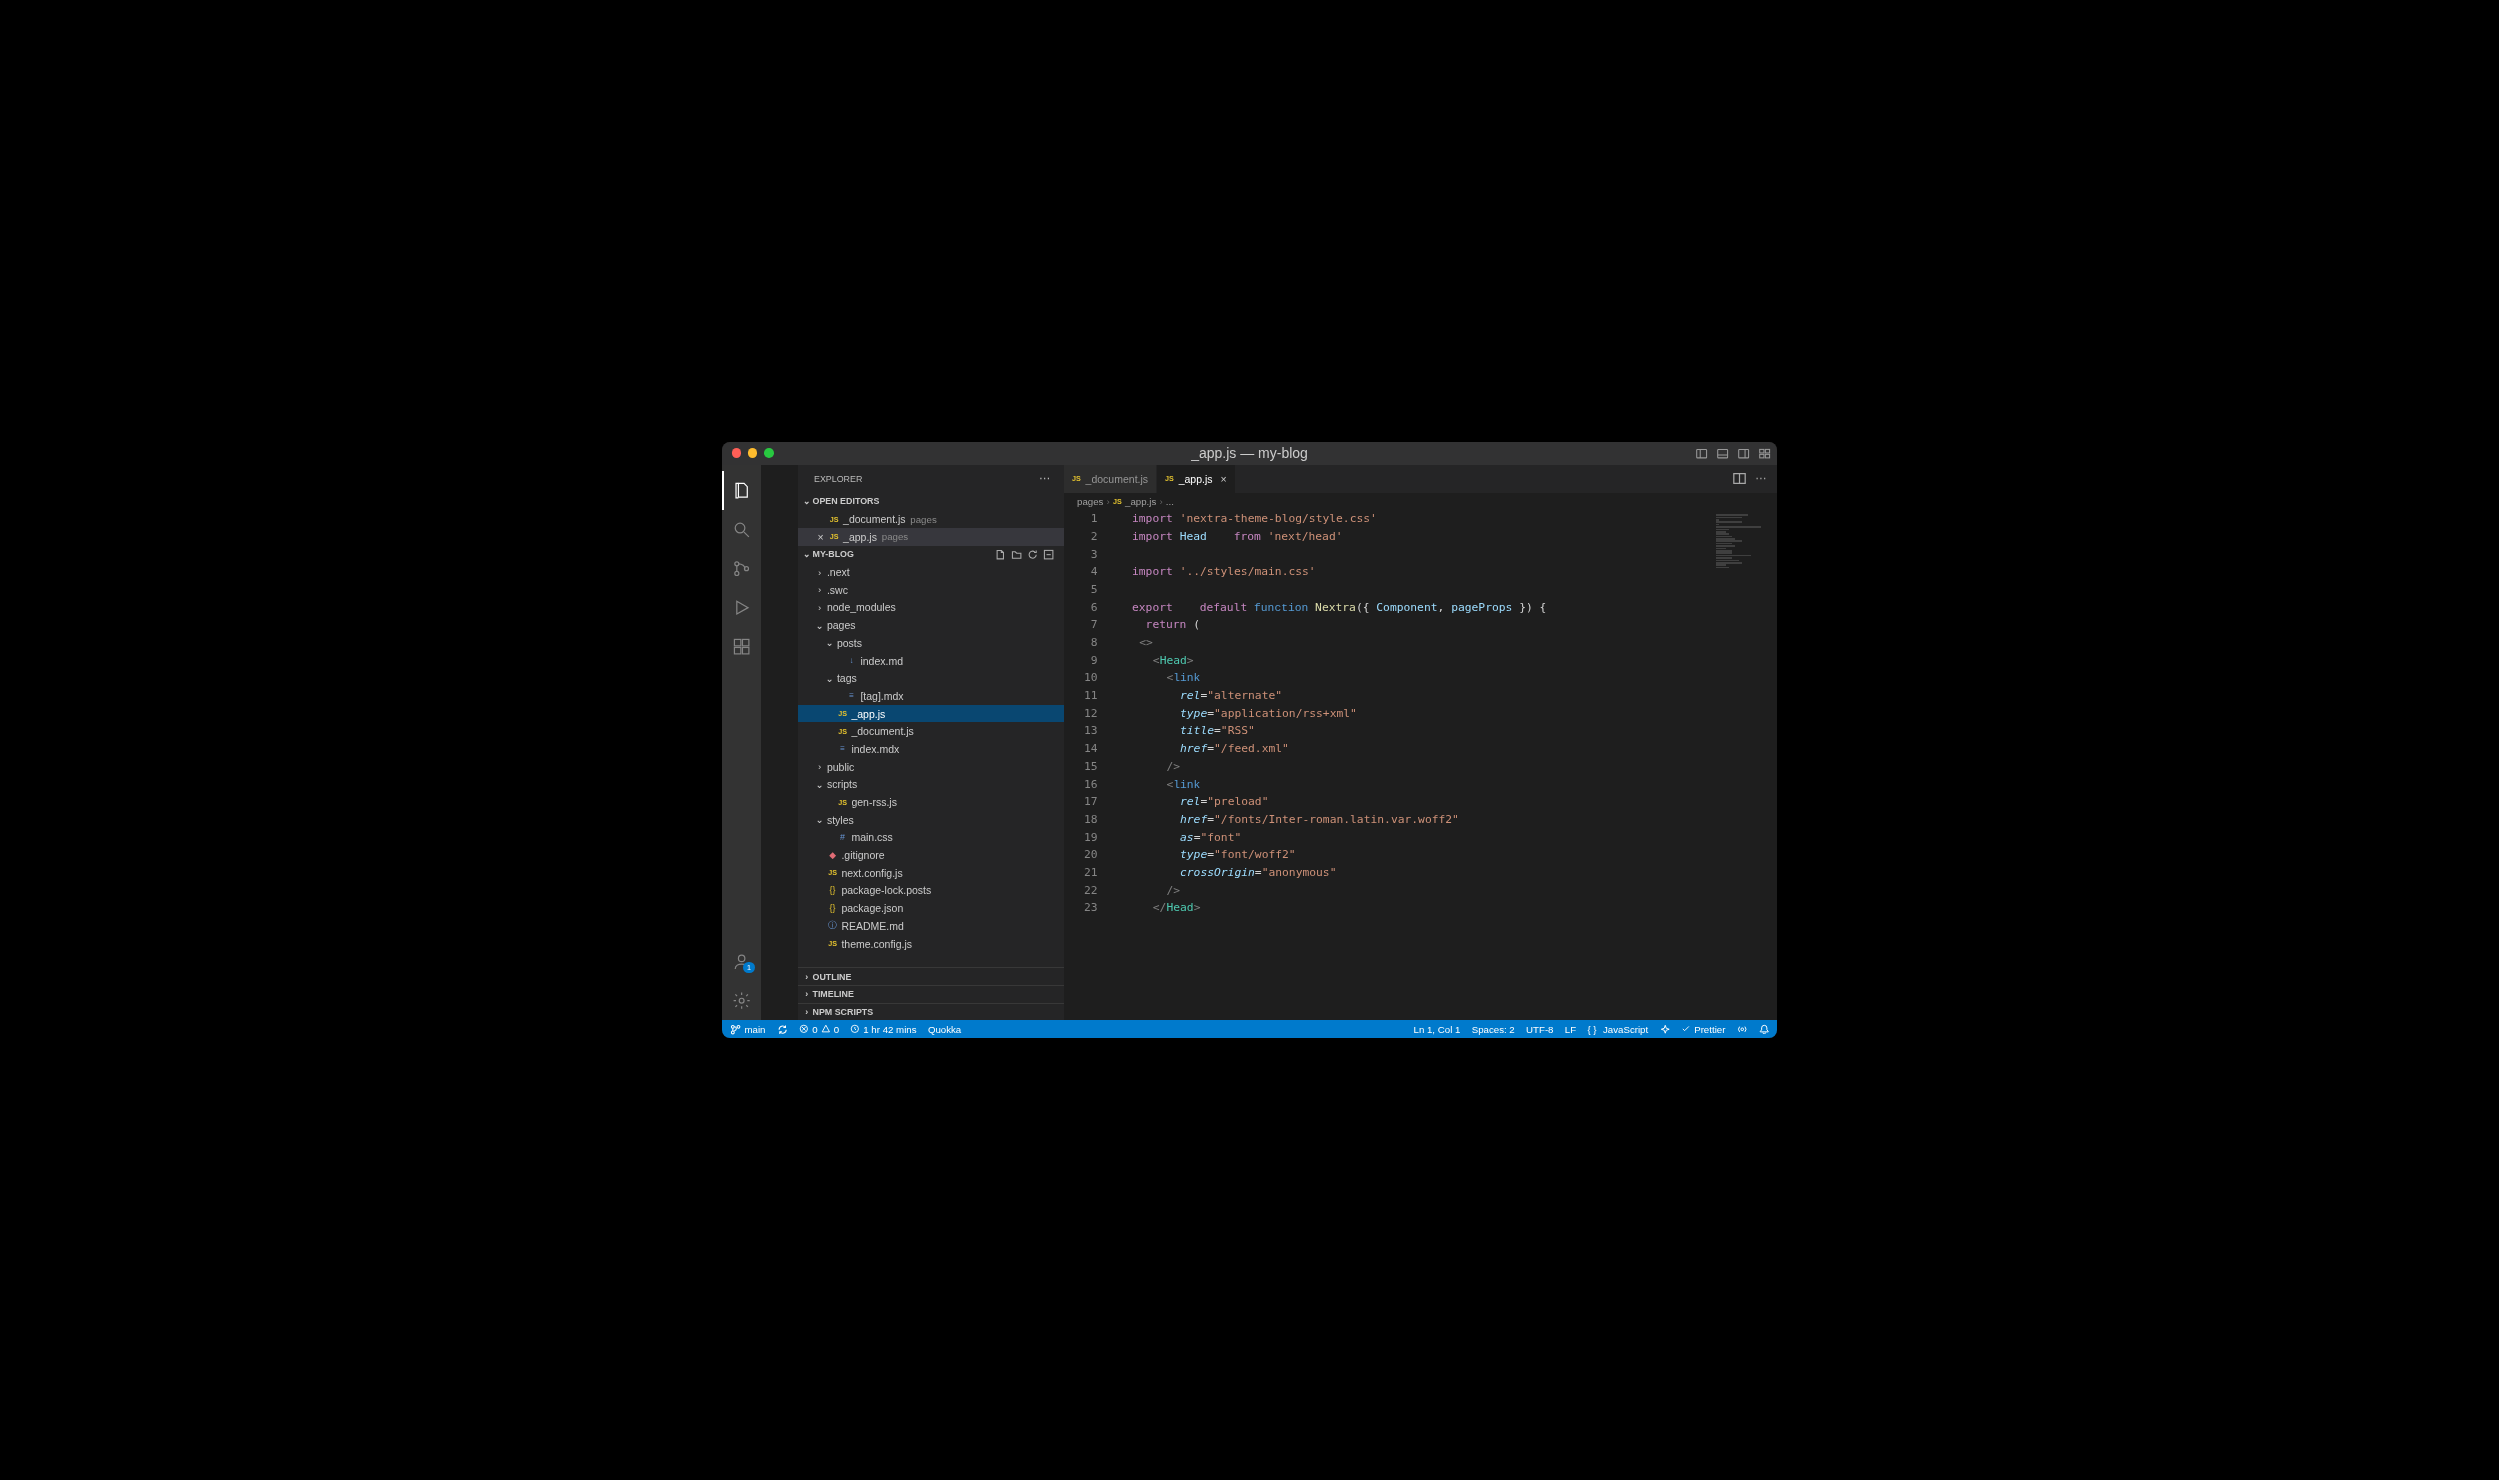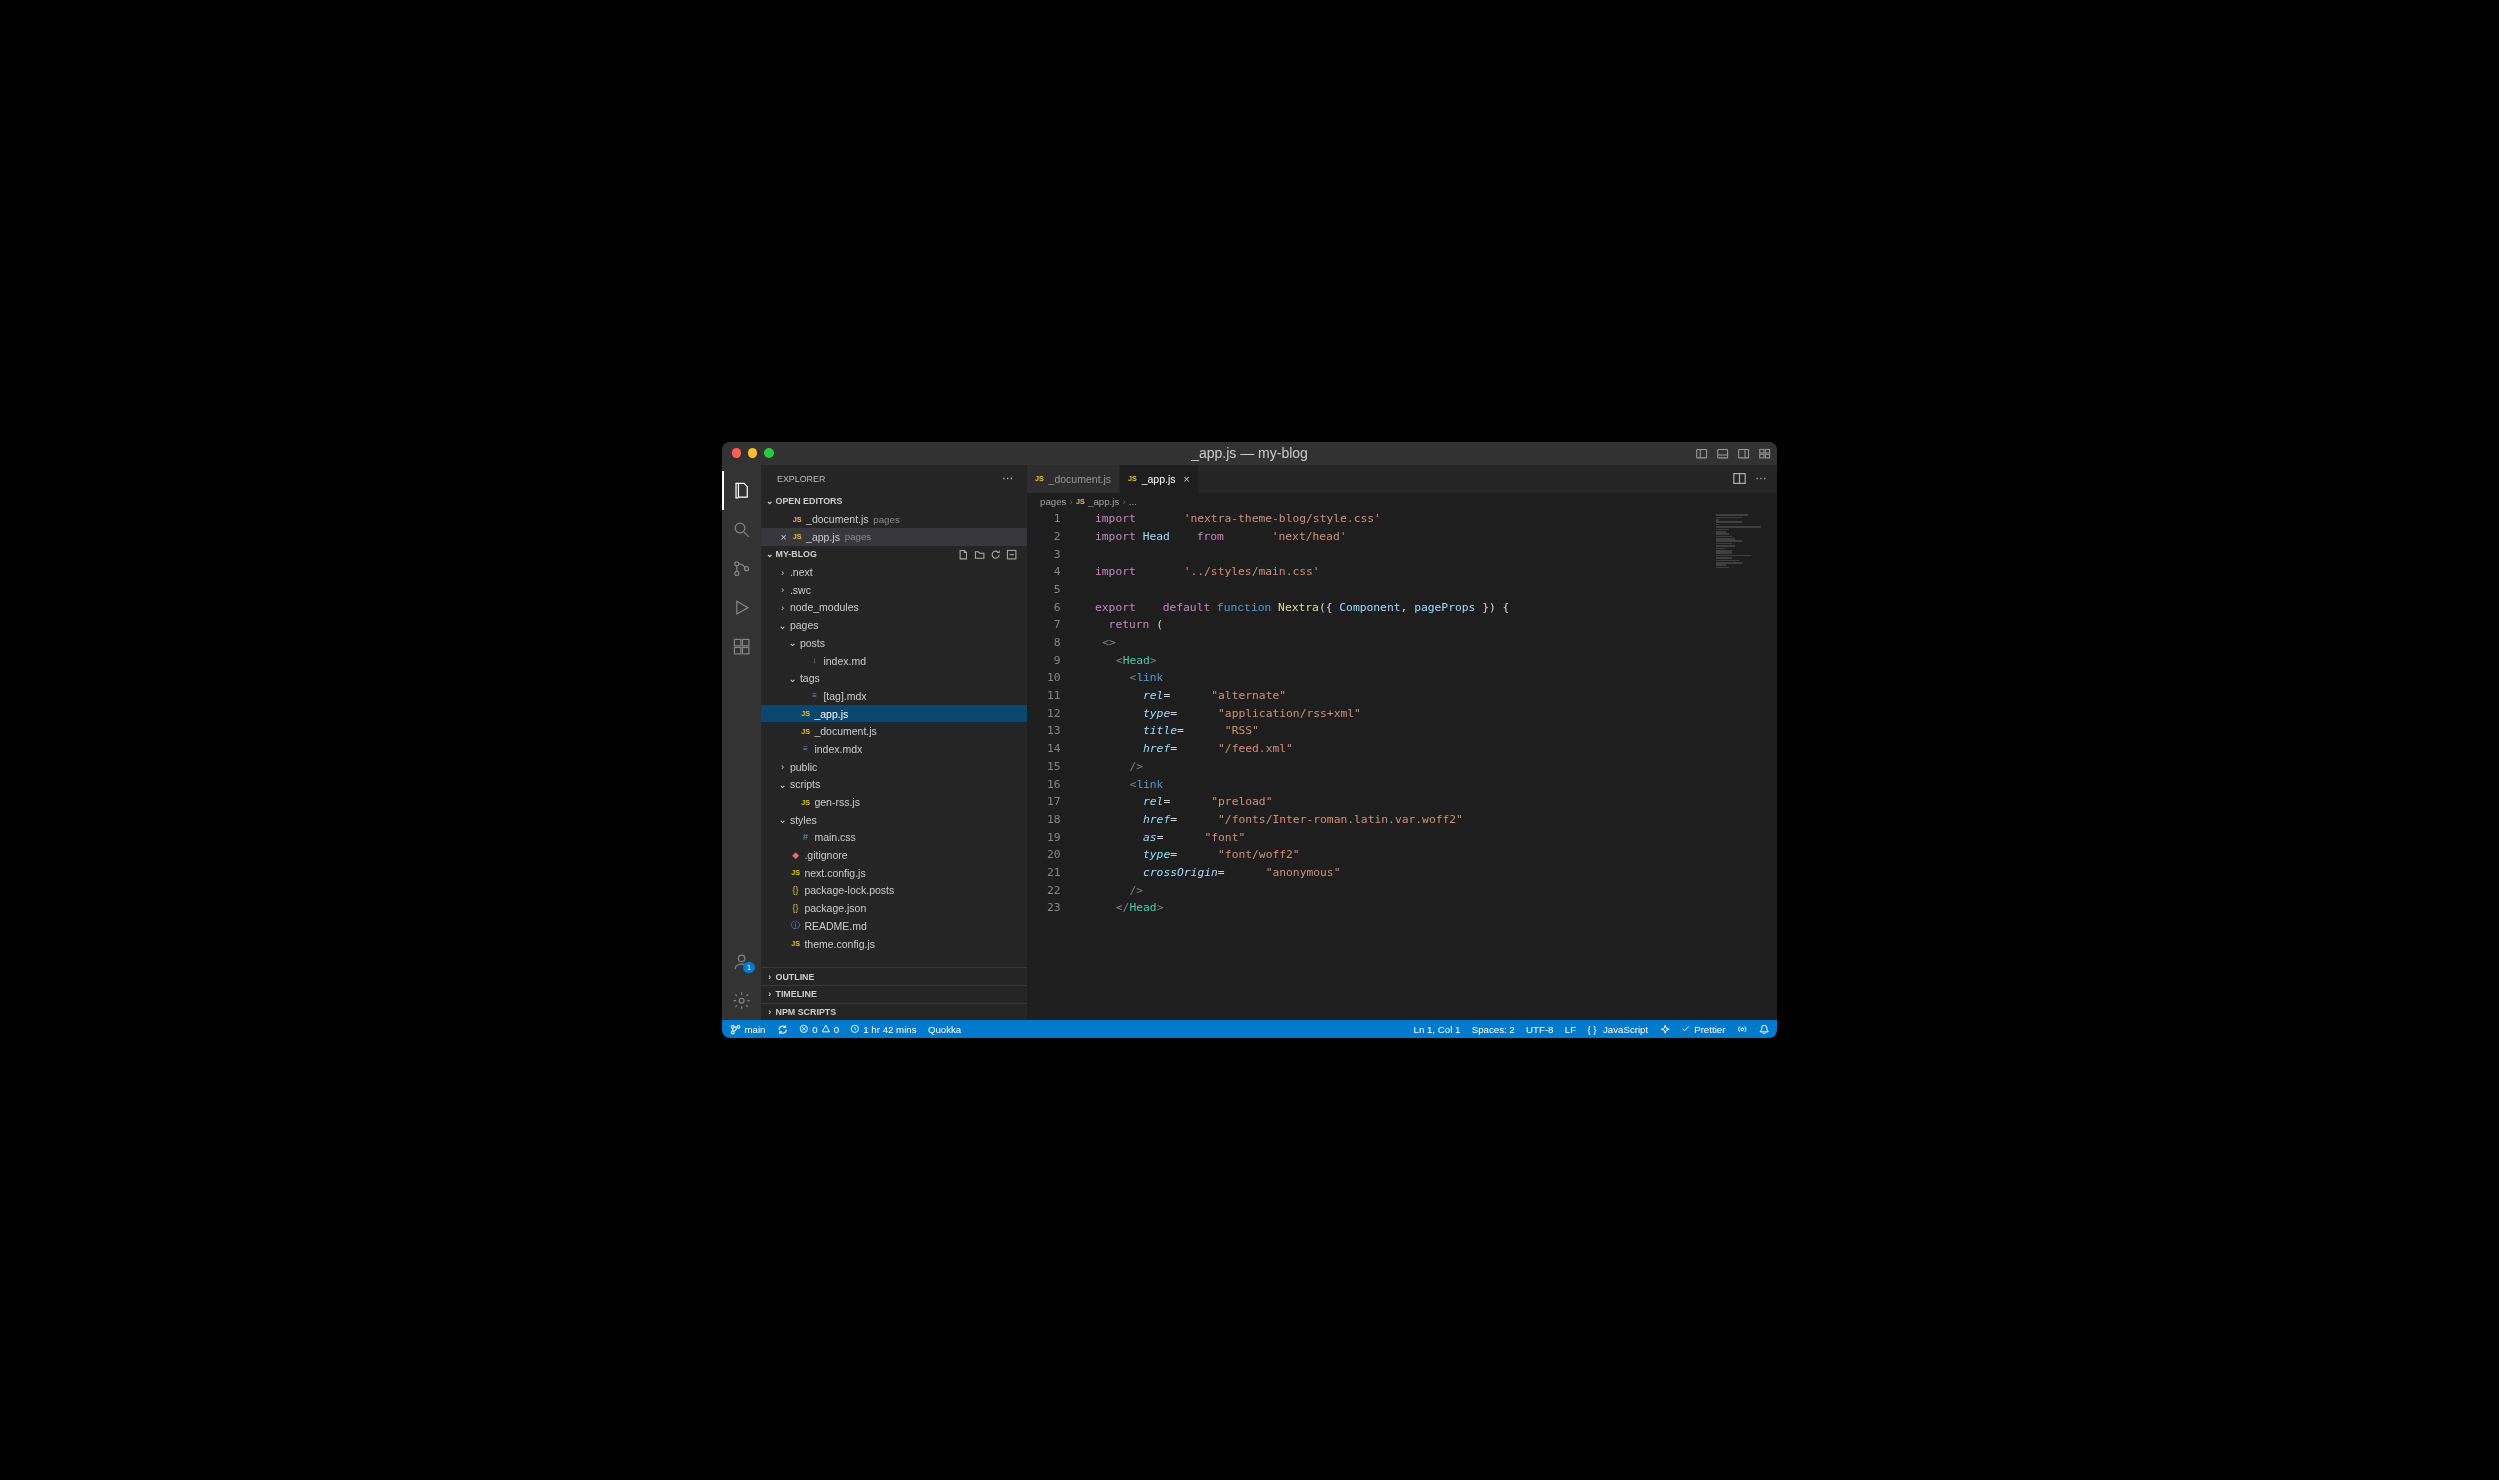--- a/index.html
+++ b/index.html
@@ -61,21 +61,21 @@
 .activity-item svg { width: 19.3px; height: 19.3px; }
 .badge {
   position: absolute; bottom: 8px; right: 6.4px;
   background: #007acc; color: #fff; border-radius: 6.4px;
   font-size: 7.2px; min-width: 11.3px; height: 11.3px;
   display: flex; align-items: center; justify-content: center;
   padding: 0 2.4px;
 }
 .sidebar {
   width: 266px; background: #252526; display: flex;
-  flex-direction: column; color: #ccc; font-size: 10.5px;
+  flex-direction: column; color: #ccc; font-size: 10.5px; margin-left: 37px;
 }
 .sidebar-header {
   height: 28px; display: flex; align-items: center;
   justify-content: space-between; padding: 0 13px 0 16px;
   color: #bbb; font-size: 8.9px; text-transform: uppercase;
 }
 .sidebar-content { flex: 1; overflow-y: auto; }
 .section-header {
   display: flex; align-items: center; padding: 1.6px 3.2px;
   color: #ccc; font-size: 8.9px; font-weight: 700;
@@ -132,21 +132,21 @@
 }
 .gutter .line { height: 17.7px; line-height: 17.7px; }
 .code {
   flex: 1; font-family: "SF Mono", Menlo, Consolas, monospace;
   font-size: 11.3px; line-height: 17.7px;
 }
 .code .line { height: 17.7px; white-space: pre; }
 .tok-kw { color: #c586c0; margin-left: 20px; }
 .tok-fn { color: #569cd6; font-family: Liberation Mono, monospace; }
 .tok-type { color: #4ec9b0; }
-.tok-str { color: #ce9178; margin-left: 41px; }
+.tok-str { color: #ce9178; }
 .tok-attr { color: #9cdcfe; font-style: italic; }
 .tok-punct { color: #d4d4d4; }
 .tok-tag { color: #808080; }
 .tok-call { color: #dcdcaa; }
 .tok-var { color: #9cdcfe; }
 .minimap {
   position: absolute; right: 0; top: 0; width: 64px; height: 100%;
   background: #1e1e1e; opacity: 0.6;
 }
 .mini-line { height: 1.6px; margin: 0.8px 3.2px; background: #555; }

